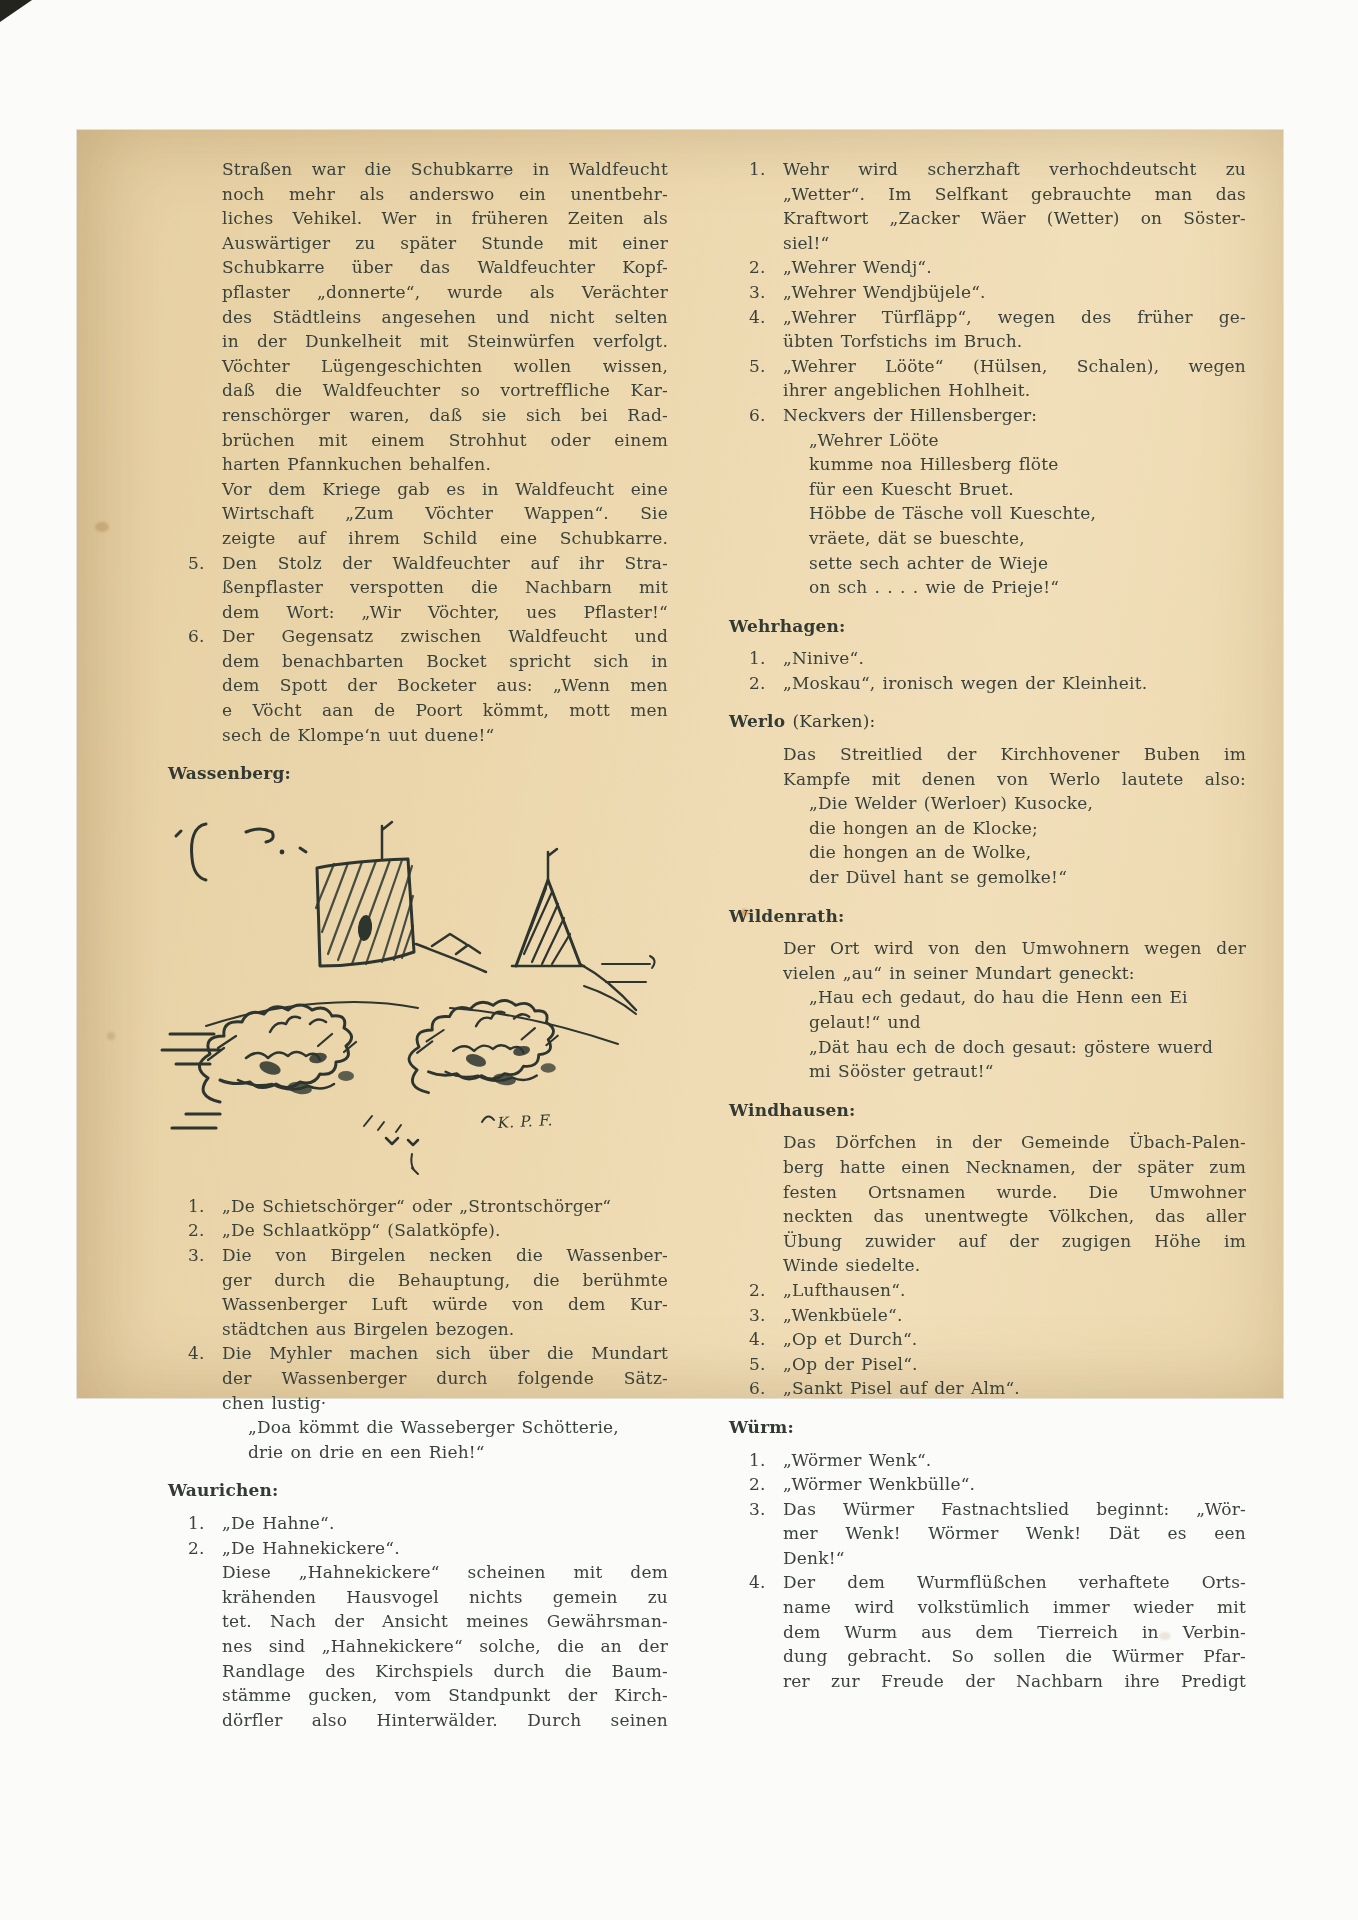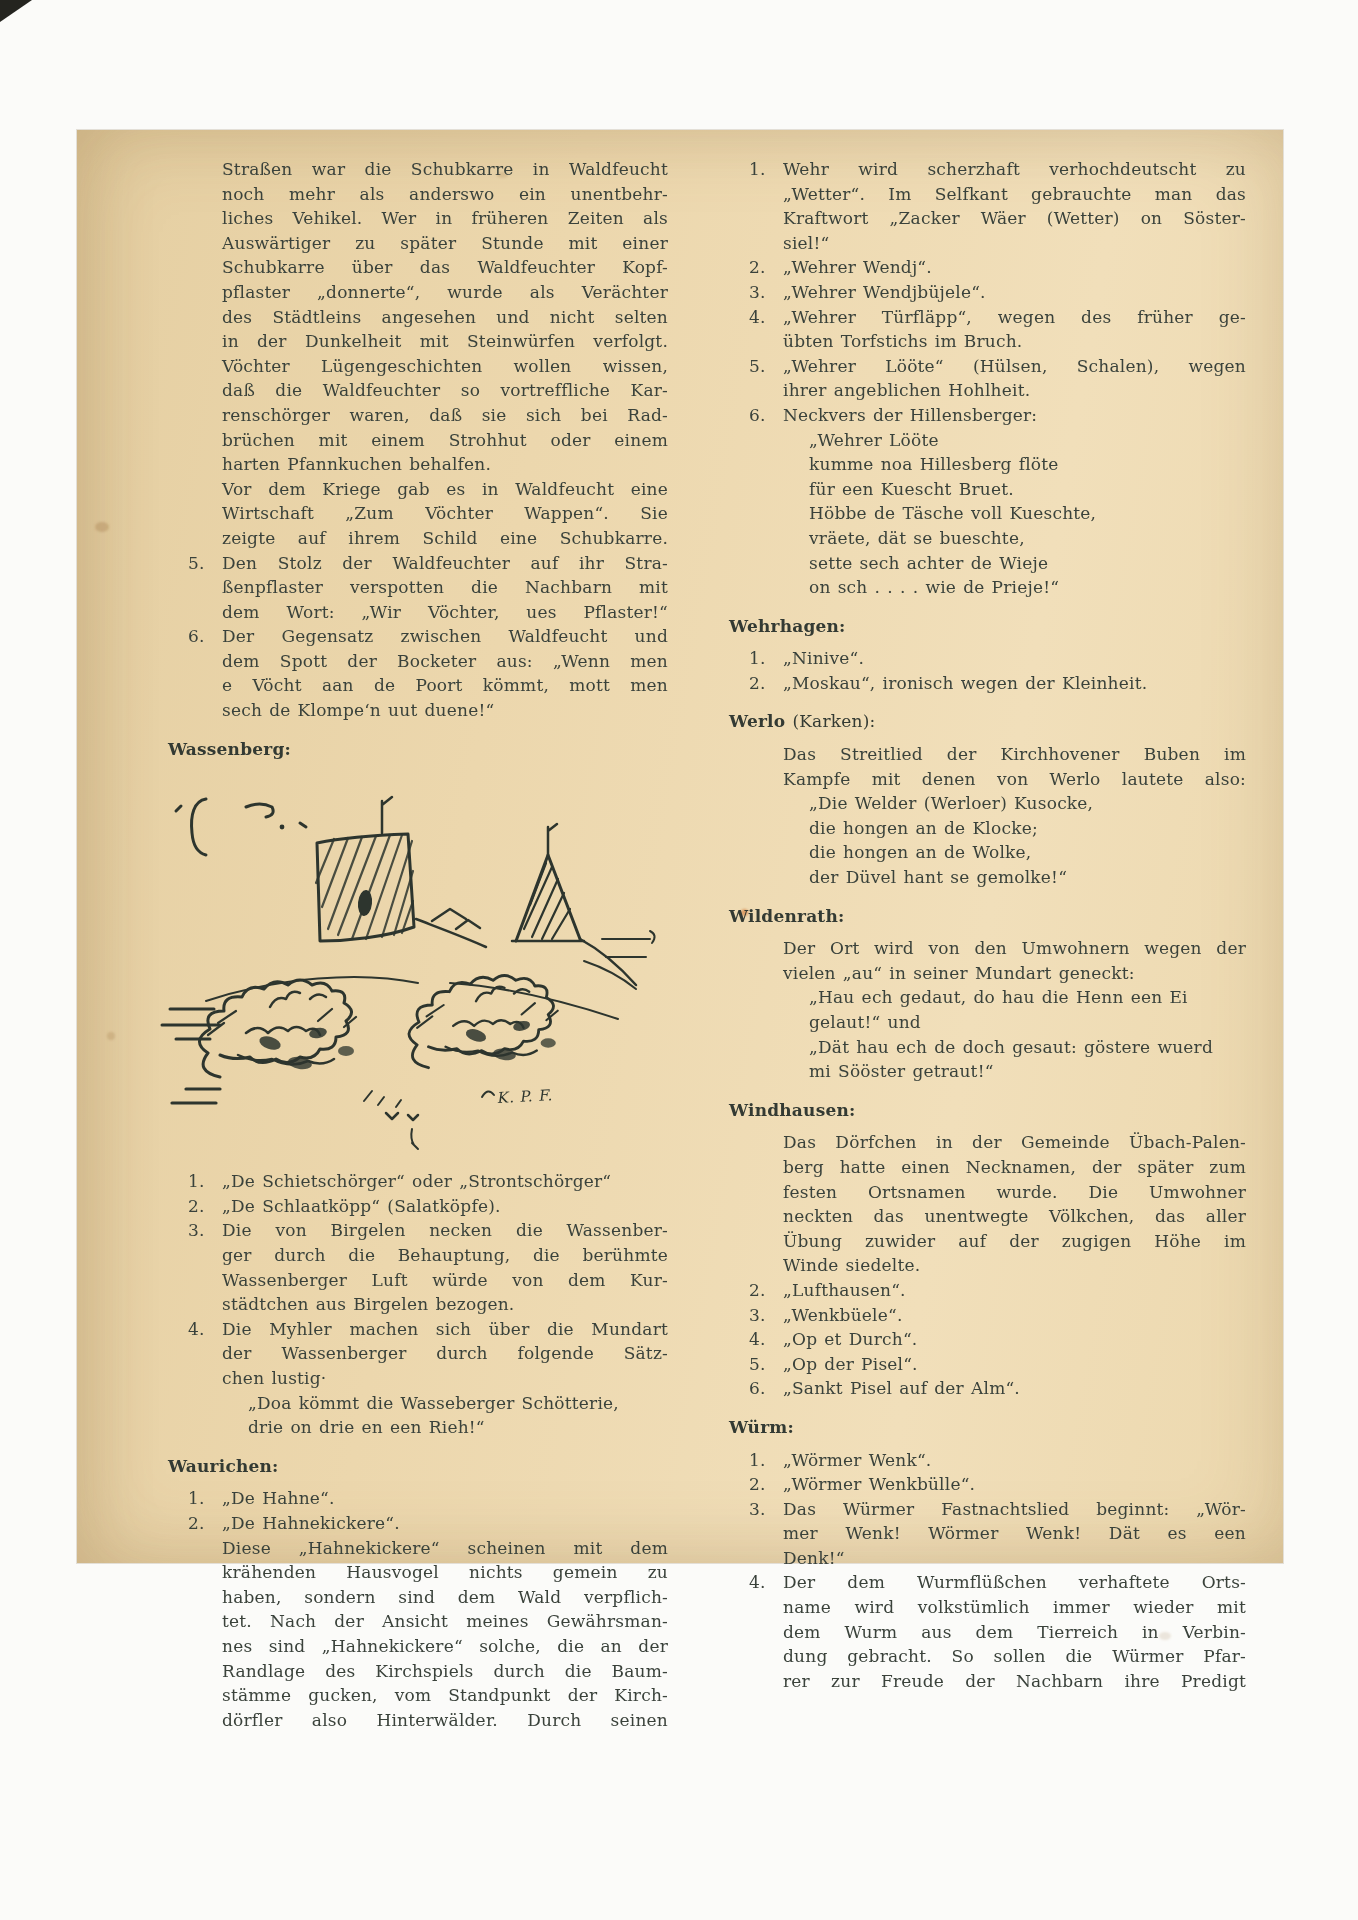--- a/index.html
+++ b/index.html
@@ -9,21 +9,21 @@
     background:var(--margin,#fbfbf9);
     font-family:"DejaVu Serif", serif;
     overflow:hidden;
   }
   .canvas{position:absolute;inset:0;}
   .corner-mark{
     position:absolute;top:0;left:0;width:0;height:0;
     border-top:22px solid #24241f;border-right:32px solid transparent;
   }
   .page{
-    position:absolute;left:77px;top:130px;width:1206px;height:1433px;
+    position:absolute;left:77px;top:130px;width:1206px;height:1268px;
     background:linear-gradient(100deg,#e5cfa2 0%,#ecd7ad 35%,#f1dfba 72%,#ecd8ae 100%);
     box-shadow:inset 0 0 85px rgba(125,92,38,.20), inset 28px 0 55px rgba(125,92,38,.10),
                0 0 0 1px rgba(120,100,60,.18);
   }
   .spot{position:absolute;border-radius:50%;filter:blur(1px);}
   .s1{left:18px;top:392px;width:14px;height:10px;background:rgba(150,105,55,.28);}
   .s2{left:30px;top:902px;width:8px;height:8px;background:rgba(150,105,55,.22);}
   .s3{left:664px;top:779px;width:7px;height:7px;background:rgba(205,110,40,.55);}
   .s4{left:420px;top:42px;width:11px;height:6px;background:rgba(150,105,55,.18);}
   .s5{left:1082px;top:1502px;width:12px;height:8px;background:rgba(150,105,55,.15);}
@@ -80,20 +80,21 @@
         </div>
         <div class="item">
           <span class="num">5.</span>
           <div class="line j">Den Stolz der Waldfeuchter auf ihr Stra-</div>
           <div class="line j">ßenpflaster verspotten die Nachbarn mit</div>
           <div class="line j">dem Wort: „Wir Vöchter, ues Pflaster!“</div>
         </div>
         <div class="item">
           <span class="num">6.</span>
           <div class="line j">Der Gegensatz zwischen Waldfeucht und</div>
+          <div class="line j">dem benachbarten Bocket spricht sich in</div>
           <div class="line j">dem Spott der Bocketer aus: „Wenn men</div>
           <div class="line j">e Vöcht aan de Poort kömmt, mott men</div>
           <div class="line">sech de Klompe‘n uut duene!“</div>
         </div>
         <div class="heading"><span class="h-main">Wassenberg:</span></div>
   <div class="figure">
     <svg viewBox="0 0 520 392" xmlns="http://www.w3.org/2000/svg">
 
       <g class="ink-stroke" stroke-width="3">
         <path d="M56,28 C44,30 40,44 42,62 C43,74 48,82 56,84"></path>
@@ -188,21 +189,20 @@
         <div class="heading"><span class="h-main">Waurichen:</span></div>
         <div class="item">
           <span class="num">1.</span>
           <div class="line">„De Hahne“.</div>
         </div>
         <div class="item">
           <span class="num">2.</span>
           <div class="line">„De Hahnekickere“.</div>
           <div class="line j">Diese „Hahnekickere“ scheinen mit dem</div>
           <div class="line j">krähenden Hausvogel nichts gemein zu</div>
-          <div class="line j">haben, sondern sind dem Wald verpflich-</div>
           <div class="line j">tet. Nach der Ansicht meines Gewährsman-</div>
           <div class="line j">nes sind „Hahnekickere“ solche, die an der</div>
           <div class="line j">Randlage des Kirchspiels durch die Baum-</div>
           <div class="line j">stämme gucken, vom Standpunkt der Kirch-</div>
           <div class="line j">dörfler also Hinterwälder. Durch seinen</div>
         </div>
       </div>
     <div class="col col-right" id="col-right">
         <div class="item">
           <span class="num">1.</span>

